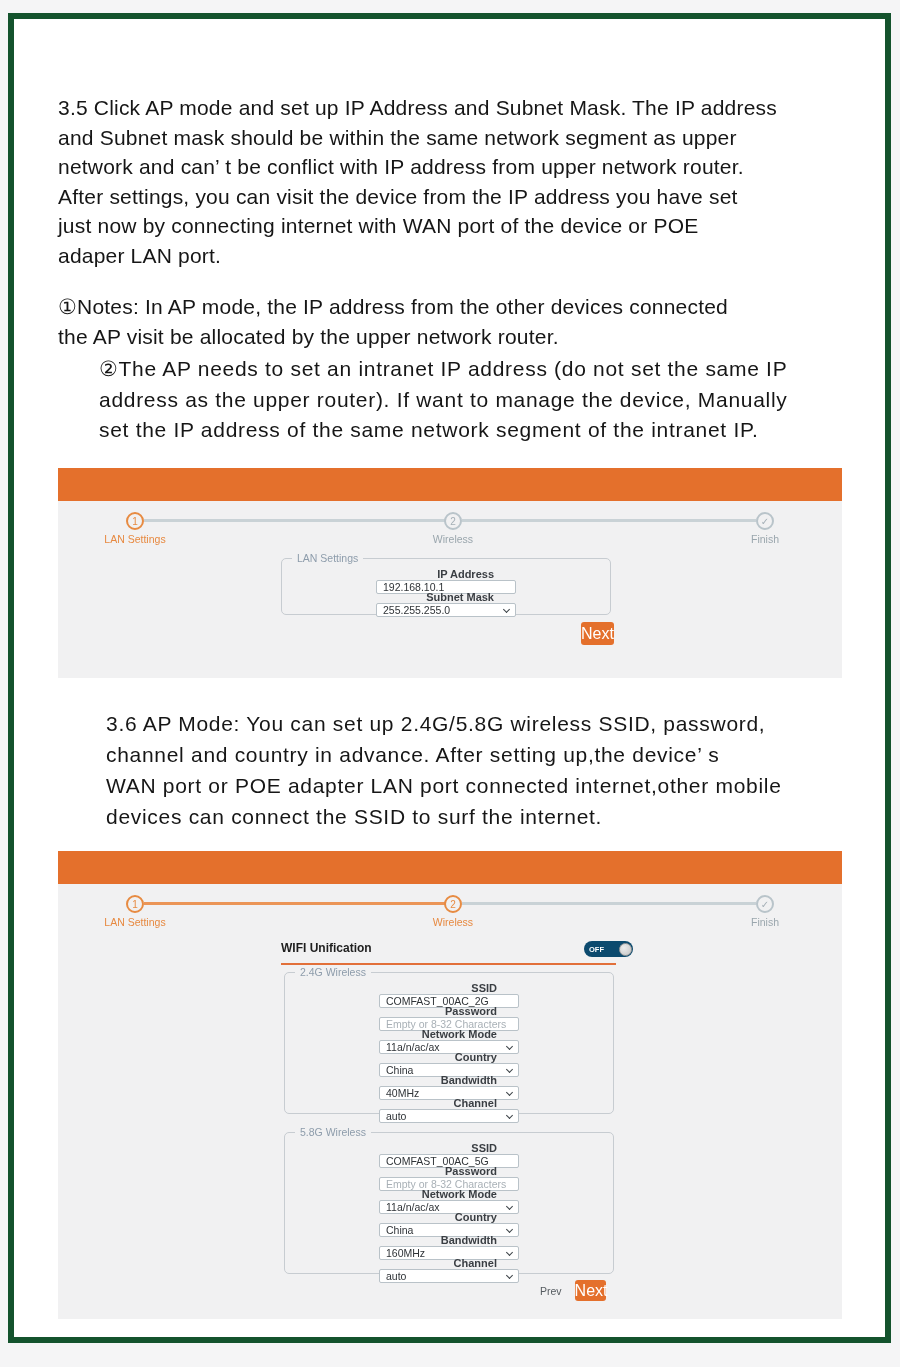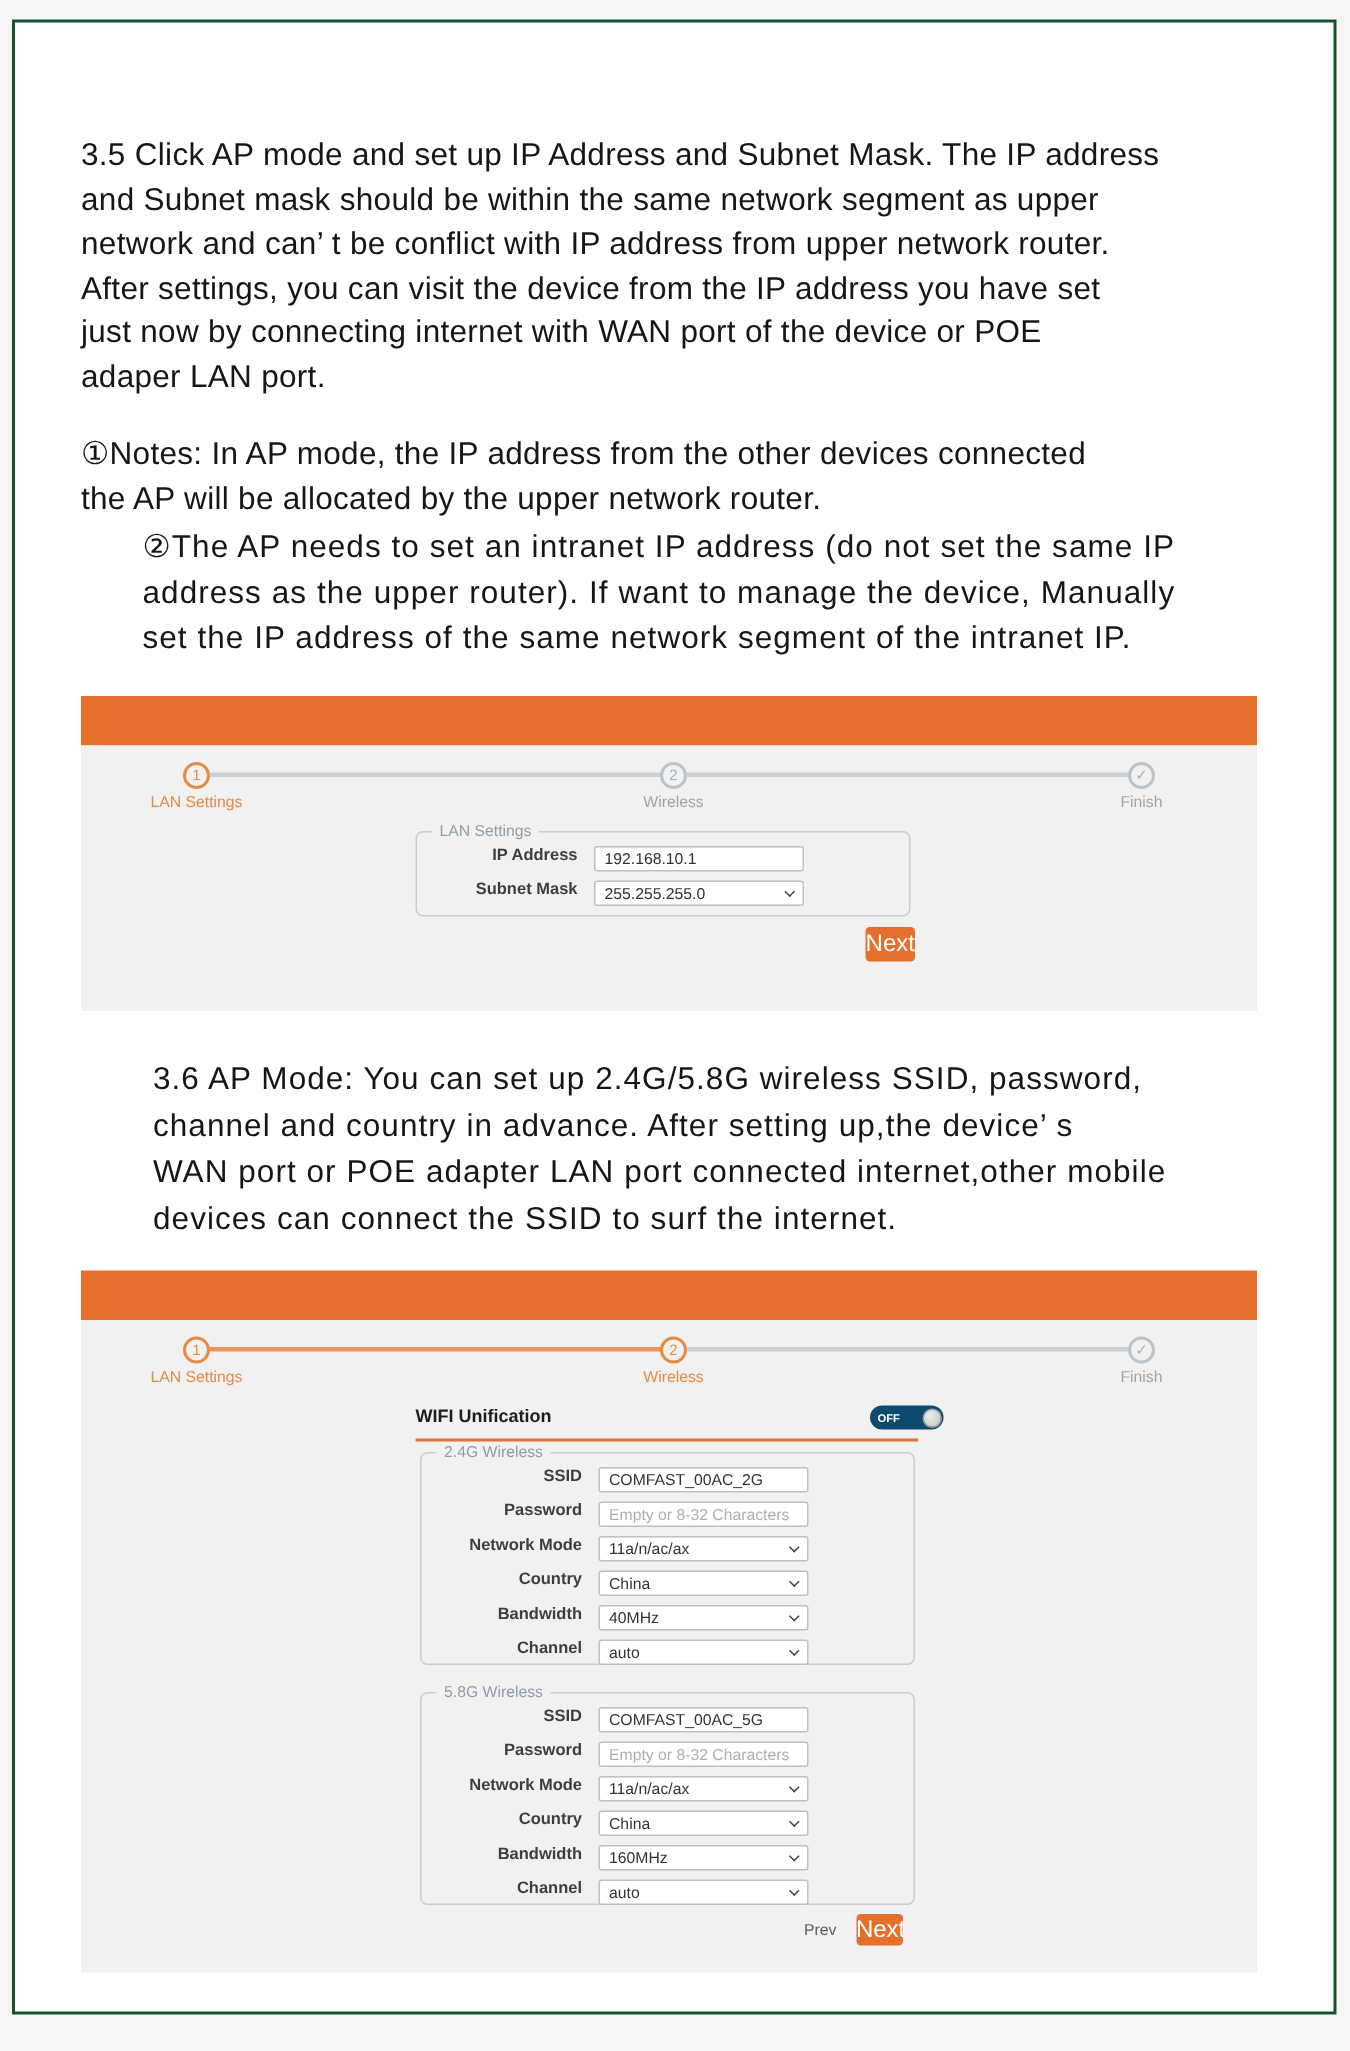--- a/index.html
+++ b/index.html
@@ -5,21 +5,21 @@
   * { margin:0; padding:0; box-sizing:border-box; }
   html,body { width:900px; height:1367px; }
   body {
     background:#f5f5f6;
     font-family:"Liberation Sans", sans-serif;
     position:relative;
     overflow:hidden;
   }
   .page-panel {
     position:absolute; left:8px; top:13px; width:883px; height:1330px;
-    background:#ffffff; border:2px solid #14532d;
+    background:#ffffff; border:6px solid #14532d;
   }
   
   .doc-text {
     position:absolute; white-space:pre-line; color:#161616;
     font-size:21px; line-height:29.5px; letter-spacing:0.2px;
   }
   .doc-text.spaced { letter-spacing:0.7px; line-height:30.5px; }
   
   .shot { position:absolute; width:784px; }
   .shot .bar { height:33px; background:#e4702c; }
@@ -41,21 +41,21 @@
   .step-label.active { color:#e78940; }
   
   .fset {
     position:absolute; width:330px; border:1px solid #c7ccd1; border-radius:5px;
     padding-top:9px;
   }
   .fset .legend {
     position:absolute; top:-7px; left:10px; background:#f1f1f2;
     padding:0 5px; font-size:10.5px; color:#8d9cab;
   }
-  .frow { display:flex; height:16px; margin-bottom:7px; }
+  .frow { display:flex; align-items:center; height:16px; margin-bottom:7px;flex-direction:column; }
   .flabel {
     width:118px; text-align:right; padding-right:11px;
     font-size:11px; font-weight:600; color:#3a3e43;
   }
   .txt, .sel {
     width:140px; height:17px; background:#ffffff; border:1px solid #b9c2c8;
     border-radius:2px; font-size:10.5px; color:#2f3337; padding:0 6px;
     font-family:"Liberation Sans", sans-serif;
   }
   .txt::placeholder { color:#a8b0b6; }
@@ -91,21 +91,21 @@
 
 <div class="page-panel">
 
   <div class="doc-text" style="left:44px; top:74px; width:812px;">3.5 Click AP mode and set up IP Address and Subnet Mask. The IP address
 and Subnet mask should be within the same network segment as upper
 network and can’ t be conflict with IP address from upper network router.
 After settings, you can visit the device from the IP address you have set
 just now by connecting internet with WAN port of the device or POE
 adaper LAN port.</div>
   <div class="doc-text" style="left:44px; top:273px; width:812px;">①Notes: In AP mode, the IP address from the other devices connected
-the AP will be allocated by the upper network router.</div>
+the AP visit be allocated by the upper network router.</div>
   <div class="doc-text spaced" style="left:44px; top:335px; width:820px;margin-left:41px;">②The AP needs to set an intranet IP address (do not set the same IP
 address as the upper router). If want to manage the device, Manually
 set the IP address of the same network segment of the intranet IP.</div>
 
   <div class="shot" style="left:44px; top:449px; height:210px;">
     <div class="bar"></div>
     <div class="body" style="height:177px;">
 
       <div class="step-line" style="left:86px; width:301px;"></div>
       <div class="step-line" style="left:404px; width:294px;"></div>

